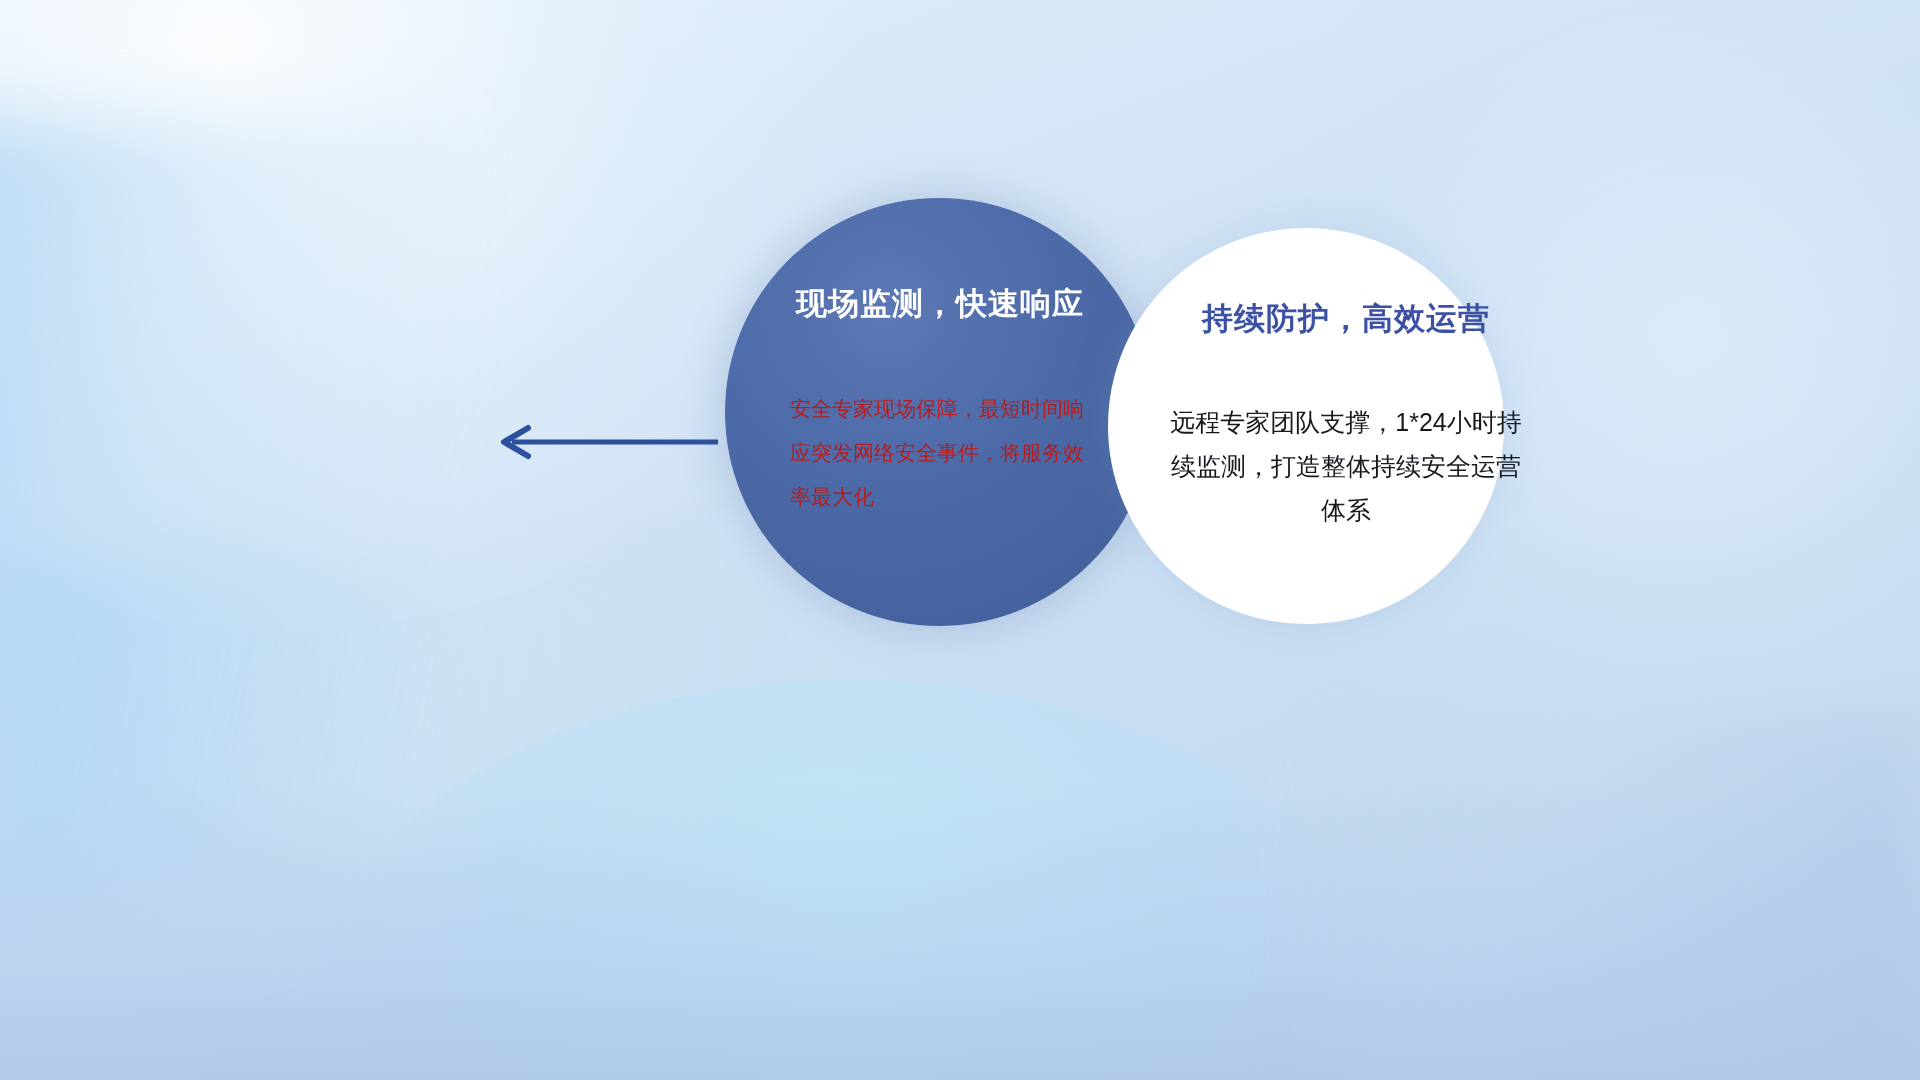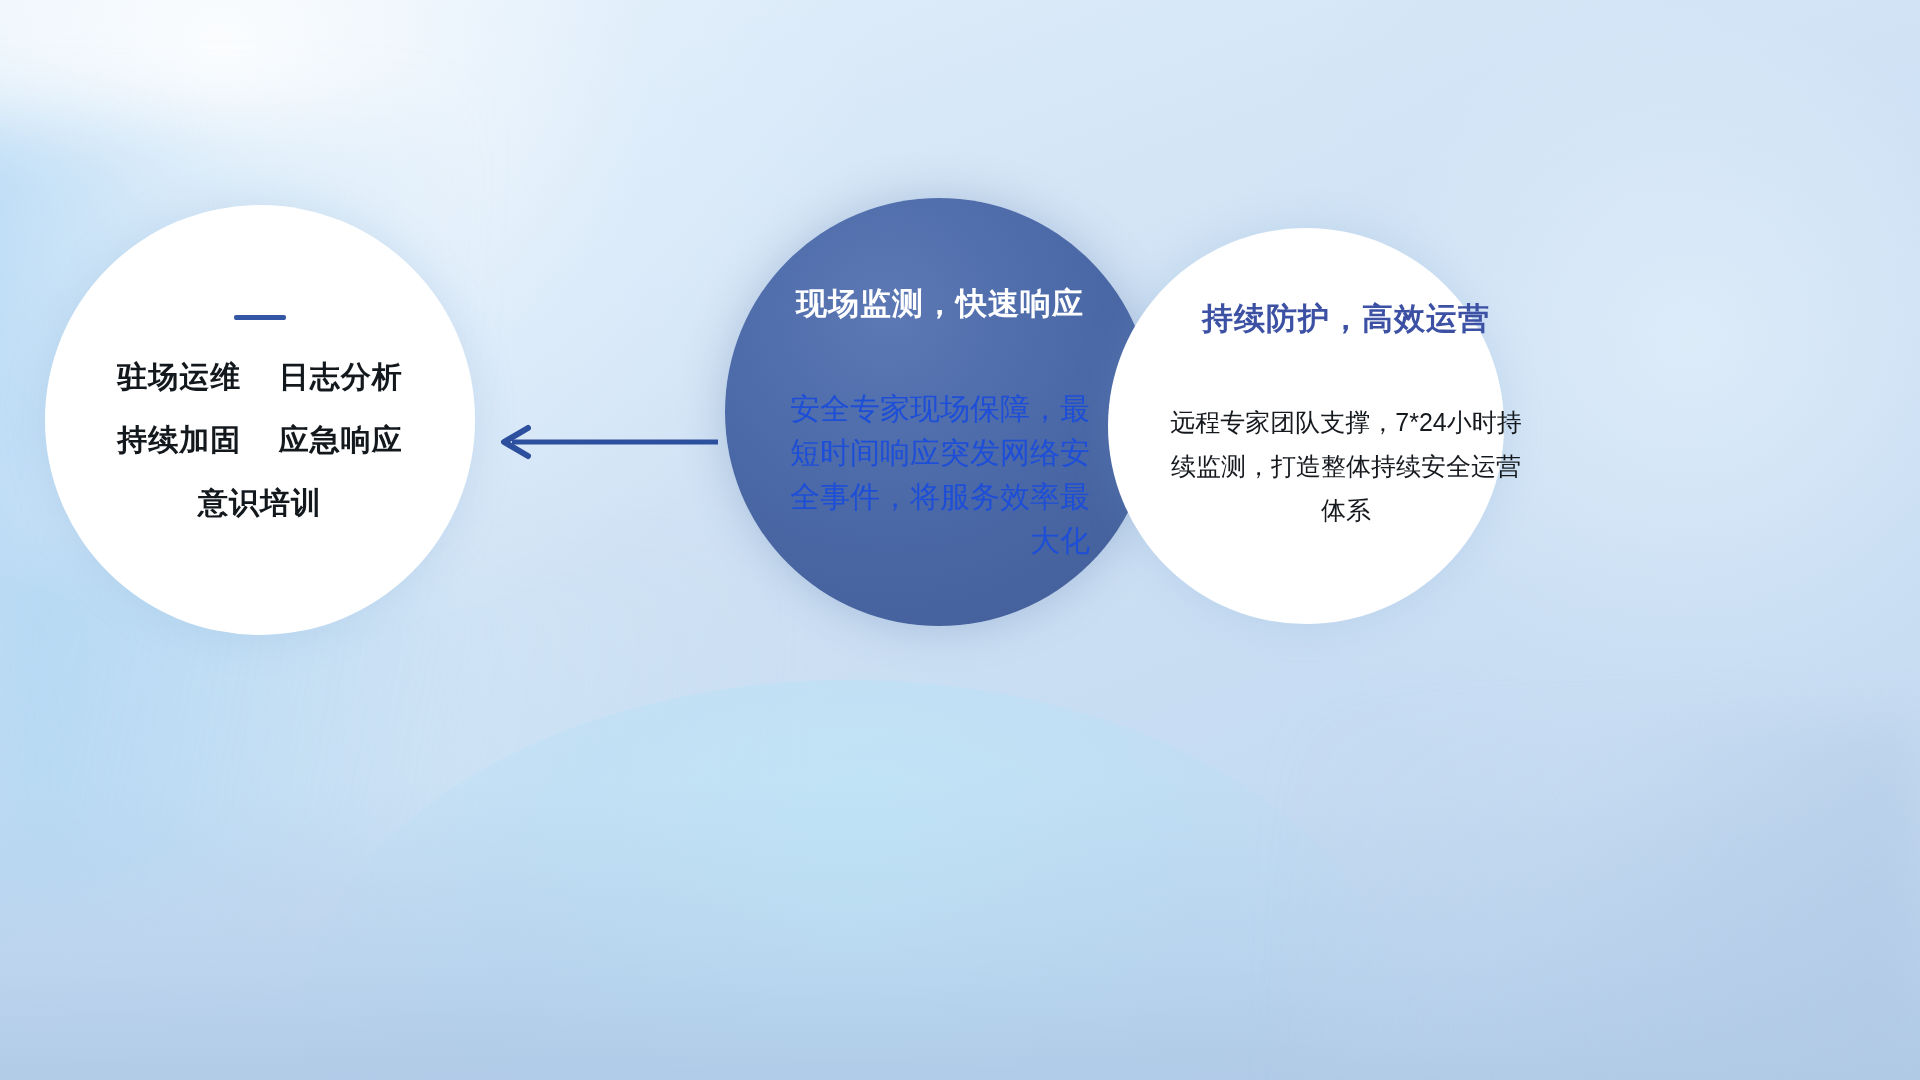--- a/index.html
+++ b/index.html
@@ -92,21 +92,21 @@
   #mid-content {
     position:absolute; left:745px; top:255px; width:390px; height:330px;
     z-index:6;
     display:flex; flex-direction:column; align-items:center;
   }
   #mid-title {
     color:#ffffff; font-weight:bold; font-size:31px; letter-spacing:1px;
     white-space:nowrap; margin-bottom:62px; margin-top:28px;font-family:Liberation Serif, serif;
   }
   #mid-body {
-    color:#1d4ed8; font-size:30px; line-height:44px; text-align:right;
+    color:#b91c1c; font-size:21px; line-height:44px; text-align:left;
     width:300px;
   }
 
   
   #circle-right {
     left:1108px; top:228px; width:396px; height:396px;
     background:radial-gradient(circle at 40% 28%,#ffffff 0%,#ffffff 72%,#fdfdfe 100%);
     z-index:5;
     box-shadow:0 0 40px rgba(120,160,205,0.20);
   }
@@ -135,37 +135,31 @@
   <div class="bg-glow-left"></div>
   <div class="bg-glow-right"></div>
   <div class="bg-streak"></div>
   <div class="bg-glow-bottom"></div>
   <div class="bg-bottom-shade"></div>
   <div class="bg-corner-br"></div>
 </div>
 
 <div id="stage">
 
-  <div class="circle" id="circle-left">
-    <div class="divider"></div>
-    <div class="left-line">驻场运维    日志分析</div>
-    <div class="left-line">持续加固    应急响应</div>
-    <div class="left-line last">意识培训</div>
-  </div>
 
   <div class="circle" id="circle-mid"></div>
   <div id="mid-content">
     <div id="mid-title">现场监测，快速响应</div>
     <div id="mid-body">安全专家现场保障，最短时间响应突发网络安全事件，将服务效率最大化</div>
   </div>
 
   <div class="circle" id="circle-right"></div>
   <div id="right-content">
     <div id="right-title">持续防护，高效运营</div>
-    <div id="right-body">远程专家团队支撑，7*24小时持续监测，打造整体持续安全运营体系</div>
+    <div id="right-body">远程专家团队支撑，1*24小时持续监测，打造整体持续安全运营体系</div>
   </div>
 
   <svg id="arrow" viewBox="0 0 230 36">
     <line x1="228" y1="18" x2="22" y2="18" stroke="#2c4f9e" stroke-width="5"></line>
     <polyline points="38,4 14,18 38,32" fill="none" stroke="#2c4f9e" stroke-width="6" stroke-linecap="round" stroke-linejoin="round"></polyline>
   </svg>
 
 </div>
 
 </body></html>

